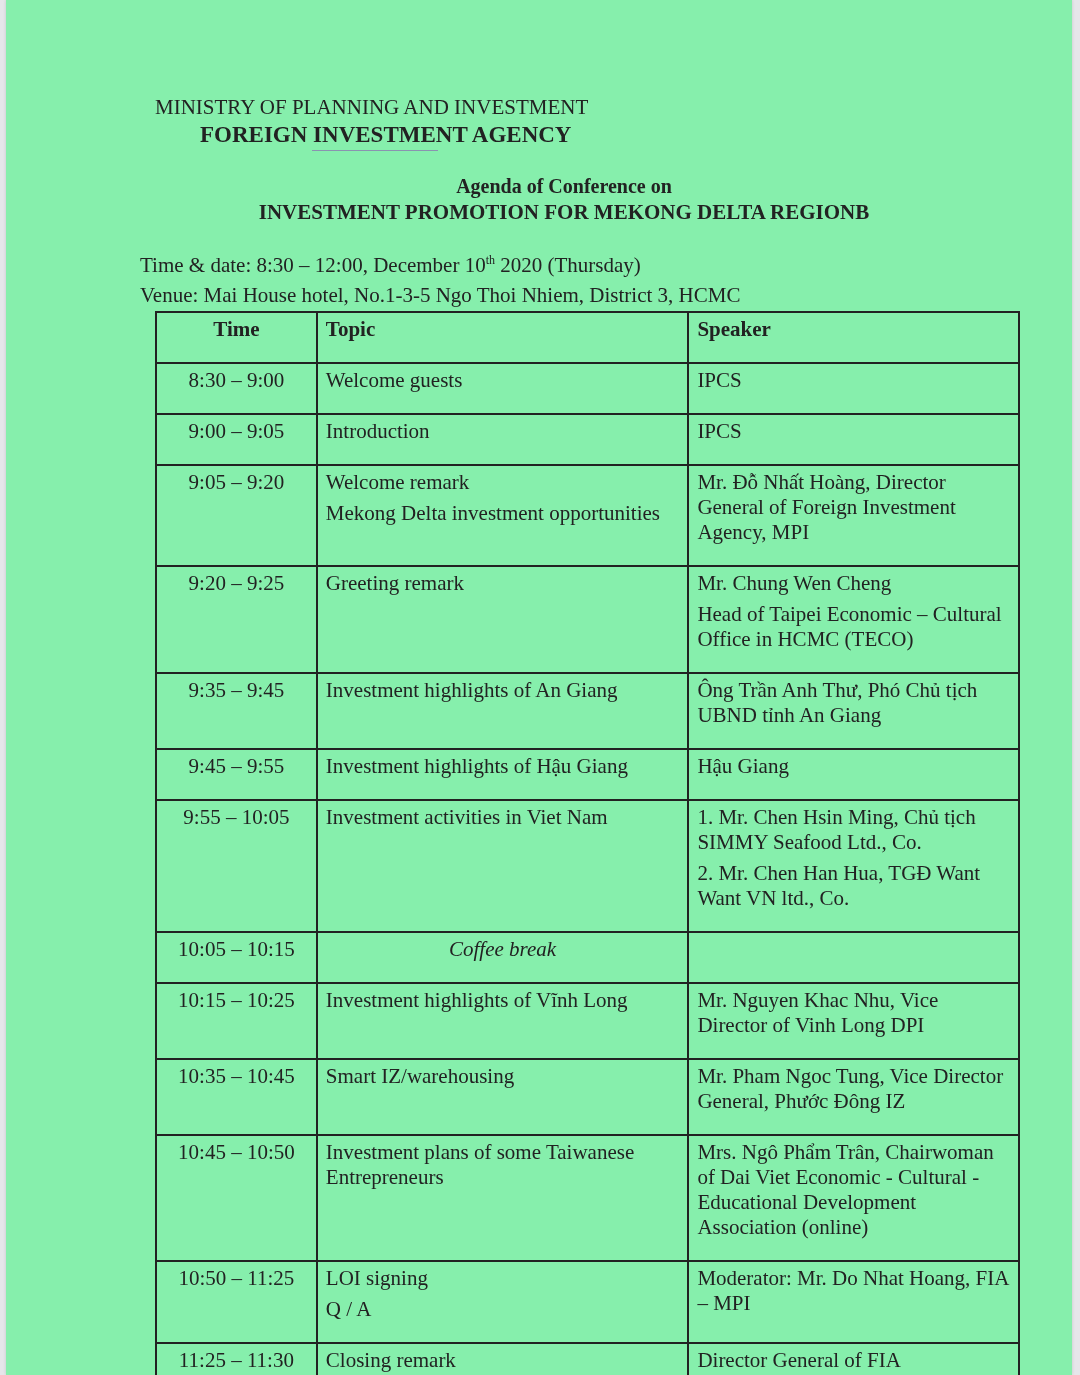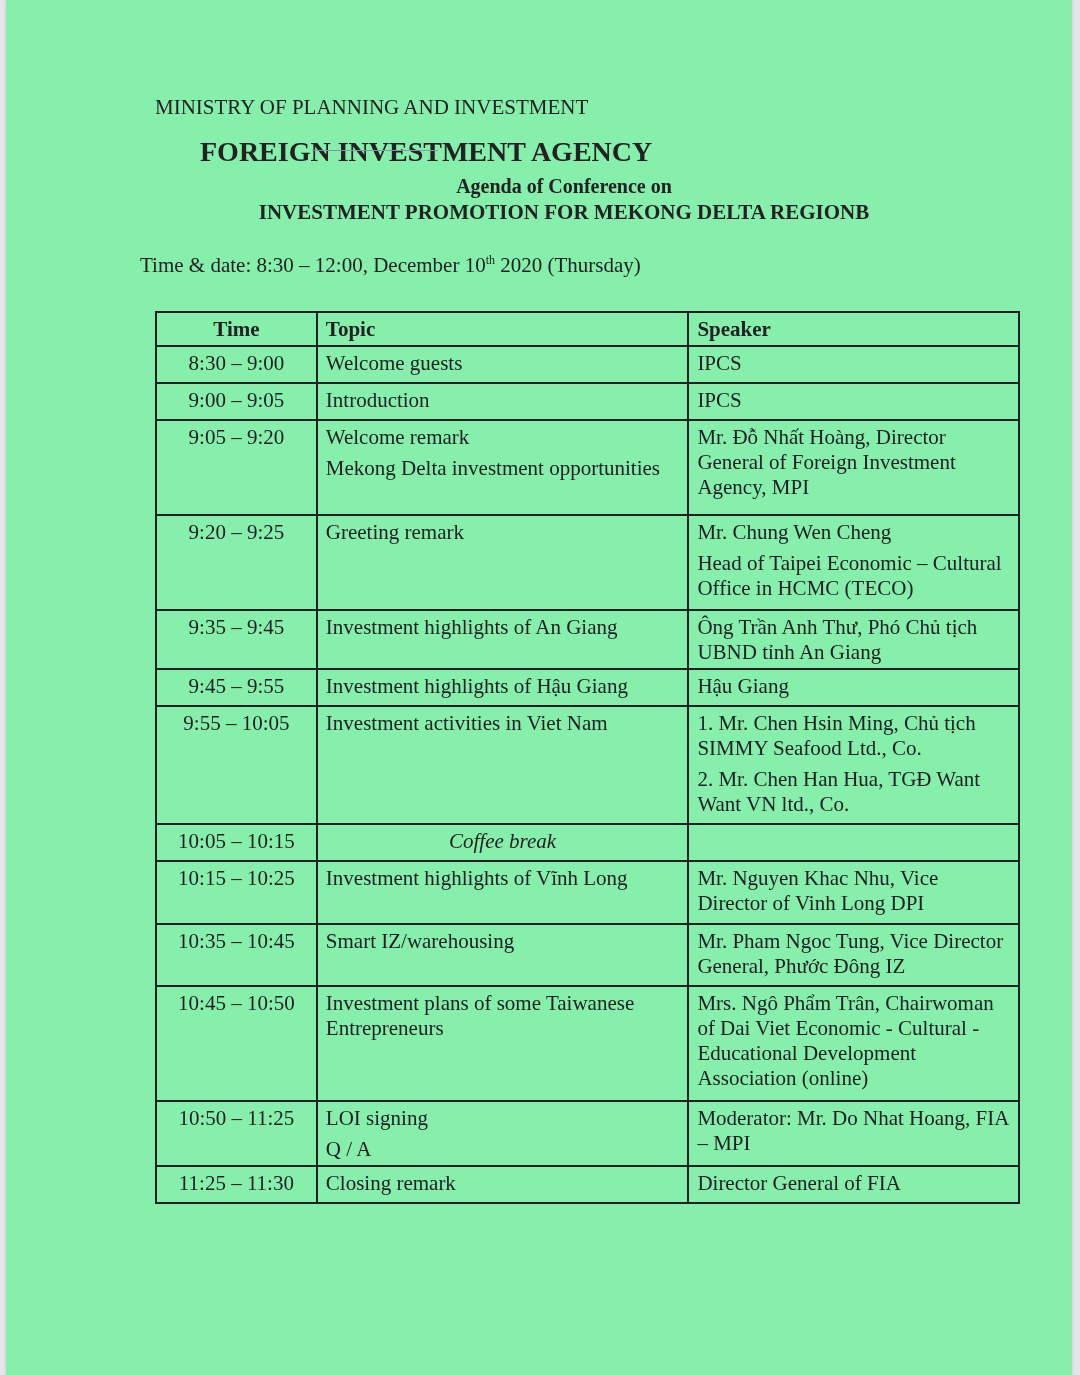--- a/index.html
+++ b/index.html
@@ -1,46 +1,47 @@
 <!DOCTYPE html>
 <html><head>
 <meta charset="utf-8">
 <style>
   html, body { margin:0; padding:0; }
   body { width:1080px; height:1375px; background:#e6e6ea; position:relative; overflow:hidden; font-family:"Liberation Serif","DejaVu Serif",serif; color:#222; }
   .page { position:absolute; left:6px; top:0; width:1066px; height:1375px; background:#86efac; box-shadow:0 0 3px rgba(0,0,0,0.15); }
   .ministry { position:absolute; left:149px; top:95px; font-size:21px; letter-spacing:0; }
-  .agency { position:absolute; left:194px; top:136px; font-size:28px; font-weight:bold; }
+  .agency { position:absolute; left:194px; top:122px; font-size:23px; font-weight:bold; }
   .agency-rule { position:absolute; left:306px; top:150px; width:126px; height:1px; background:#8a93b0; }
   .agenda-title { position:absolute; left:0; width:1116px; top:175px; text-align:center; font-size:20px; font-weight:bold; }
   .agenda-sub { position:absolute; left:0; width:1116px; top:200px; text-align:center; font-size:21px; font-weight:bold; }
   .meta { position:absolute; left:134px; font-size:21px; }
   .meta sup { font-size:12px; }
   table.agenda { position:absolute; left:149px; top:311px; width:865px; border-collapse:collapse; font-size:21px; }
-  table.agenda td, table.agenda th { border:2px solid #222; vertical-align:top; padding:4px 8px 3px 8px; line-height:25px; text-align:left; font-weight:normal; }
+  table.agenda td, table.agenda th { border:2px solid #222; vertical-align:top; padding:4px 8px 20px 8px; line-height:25px; text-align:left; font-weight:normal; }
   table.agenda th { font-weight:bold; }
   .c-time { width:143px; text-align:center !important; }
   .c-topic { width:354px; }
   .c-speaker { width:313px; }
   .line { display:block; }
   .gap { margin-top:6px; }
   .coffee { font-weight:normal; font-style:italic;text-align:center; }
 </style>
 </head>
 <body>
 
 <div class="page">
   <div class="ministry">MINISTRY OF PLANNING AND INVESTMENT</div>
   <div class="agency">FOREIGN INVESTMENT AGENCY</div>
   <div class="agency-rule"></div>
 
   <div class="agenda-title">Agenda of Conference on</div>
   <div class="agenda-sub">INVESTMENT PROMOTION FOR MEKONG DELTA REGIONB</div>
 
   <div class="meta" style="top:253px;"><span>Time &amp; date: 8:30 – 12:00, December 10</span><sup>th</sup><span> 2020 (Thursday)</span></div>
+  <div class="meta" style="top:283px;">Venue: Mai House hotel, No.1-3-5 Ngo Thoi Nhiem, District 3, HCMC</div>
 
   <table class="agenda">
     <thead>
       <tr>
         <th class="c-time">Time</th>
         <th class="c-topic">Topic</th>
         <th class="c-speaker">Speaker</th>
       </tr>
     </thead>
     <tbody id="agenda-body">

